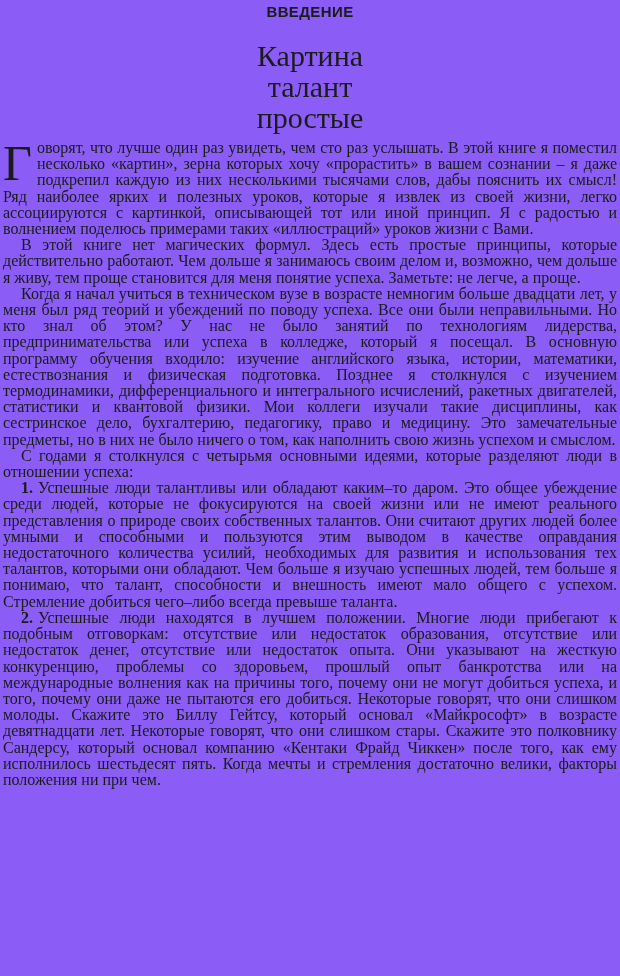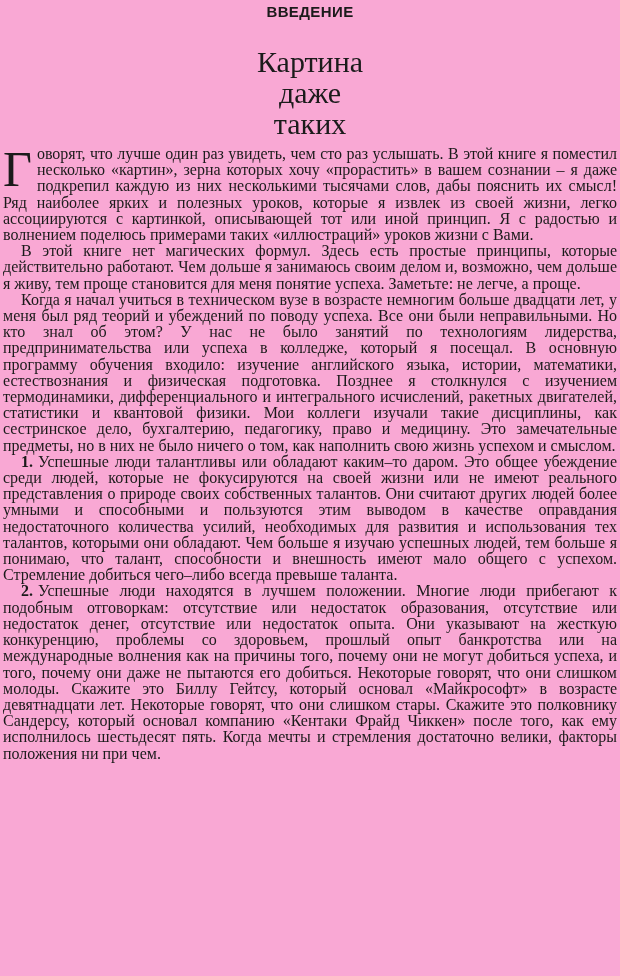--- a/index.html
+++ b/index.html
@@ -7,35 +7,35 @@
     width: 620px;
     height: 976px;
     background: #fdfdfd;
     overflow: hidden;
   }
   .page {
     width: 620px;
     height: 976px;
     box-sizing: border-box;
     padding: 4px 3px 0 3px;
-    background: #f9a8d4;
+    background: #8b5cf6;
     color: #1b1b1b;
     font-family: "Liberation Serif", "DejaVu Serif", serif;
     overflow: hidden;
   }
   .running-head {
     text-align: center;
     font-family: "Liberation Sans", "DejaVu Sans", sans-serif;
     font-weight: 700;
     font-size: 15px;
     line-height: 16px;
     letter-spacing: 0.4px;
   }
   .chapter-title {
-    margin: 26px 0 7px 0;
+    margin: 20px 0 7px 0;
     font-weight: 400;
     font-size: 30px;
     line-height: 31px;
     text-align: center;
   }
   .title-line { display: block; }
   .body-text {
     font-size: 16px;
     line-height: 16.2px;
     text-align: justify;
@@ -56,32 +56,33 @@
 </style>
 </head>
 <body>
 
 <div class="page">
 
   <div class="running-head">ВВЕДЕНИЕ</div>
 
   <h1 class="chapter-title">
     <span class="title-line">Картина</span>
-    <span class="title-line">даже</span>
-    <span class="title-line">таких</span>
+    <span class="title-line">талант</span>
+    <span class="title-line">простые</span>
   </h1>
 
   <div class="body-text">
 
     <p class="para"><span class="dropcap">Г</span><span>оворят, что лучше один раз увидеть, чем сто раз услышать. В этой книге я поместил несколько «картин», зерна которых хочу «прорастить» в вашем сознании – я даже подкрепил каждую из них несколькими тысячами слов, дабы пояснить их смысл! Ряд наиболее ярких и полезных уроков, которые я извлек из своей жизни, легко ассоциируются с картинкой, описывающей тот или иной принцип. Я с радостью и волнением поделюсь примерами таких «иллюстраций» уроков жизни с Вами.</span></p>
 
     <p class="para indent"><span>В этой книге нет магических формул. Здесь есть простые принципы, которые действительно работают. Чем дольше я занимаюсь своим делом и, возможно, чем дольше я живу, тем проще становится для меня понятие успеха. Заметьте: не легче, а проще.</span></p>
 
     <p class="para indent"><span>Когда я начал учиться в техническом вузе в возрасте немногим больше двадцати лет, у меня был ряд теорий и убеждений по поводу успеха. Все они были неправильными. Но кто знал об этом? У нас не было занятий по технологиям лидерства, предпринимательства или успеха в колледже, который я посещал. В основную программу обучения входило: изучение английского языка, истории, математики, естествознания и физическая подготовка. Позднее я столкнулся с изучением термодинамики, дифференциального и интегрального исчислений, ракетных двигателей, статистики и квантовой физики. Мои коллеги изучали такие дисциплины, как сестринское дело, бухгалтерию, педагогику, право и медицину. Это замечательные предметы, но в них не было ничего о том, как наполнить свою жизнь успехом и смыслом.</span></p>
 
+    <p class="para indent"><span>С годами я столкнулся с четырьмя основными идеями, которые разделяют люди в отношении успеха:</span></p>
 
     <p class="para indent"><b class="pnum">1.</b><span>Успешные люди талантливы или обладают каким–то даром. Это общее убеждение среди людей, которые не фокусируются на своей жизни или не имеют реального представления о природе своих собственных талантов. Они считают других людей более умными и способными и пользуются этим выводом в качестве оправдания недостаточного количества усилий, необходимых для развития и использования тех талантов, которыми они обладают. Чем больше я изучаю успешных людей, тем больше я понимаю, что талант, способности и внешность имеют мало общего с успехом. Стремление добиться чего–либо всегда превыше таланта.</span></p>
 
     <p class="para indent"><b class="pnum">2.</b><span>Успешные люди находятся в лучшем положении. Многие люди прибегают к подобным отговоркам: отсутствие или недостаток образования, отсутствие или недостаток денег, отсутствие или недостаток опыта. Они указывают на жесткую конкуренцию, проблемы со здоровьем, прошлый опыт банкротства или на международные волнения как на причины того, почему они не могут добиться успеха, и того, почему они даже не пытаются его добиться. Некоторые говорят, что они слишком молоды. Скажите это Биллу Гейтсу, который основал «Майкрософт» в возрасте девятнадцати лет. Некоторые говорят, что они слишком стары. Скажите это полковнику Сандерсу, который основал компанию «Кентаки Фрайд Чиккен» после того, как ему исполнилось шестьдесят пять. Когда мечты и стремления достаточно велики, факторы положения ни при чем.</span></p>
 
 
   </div>
 </div>
 
 </body></html>

